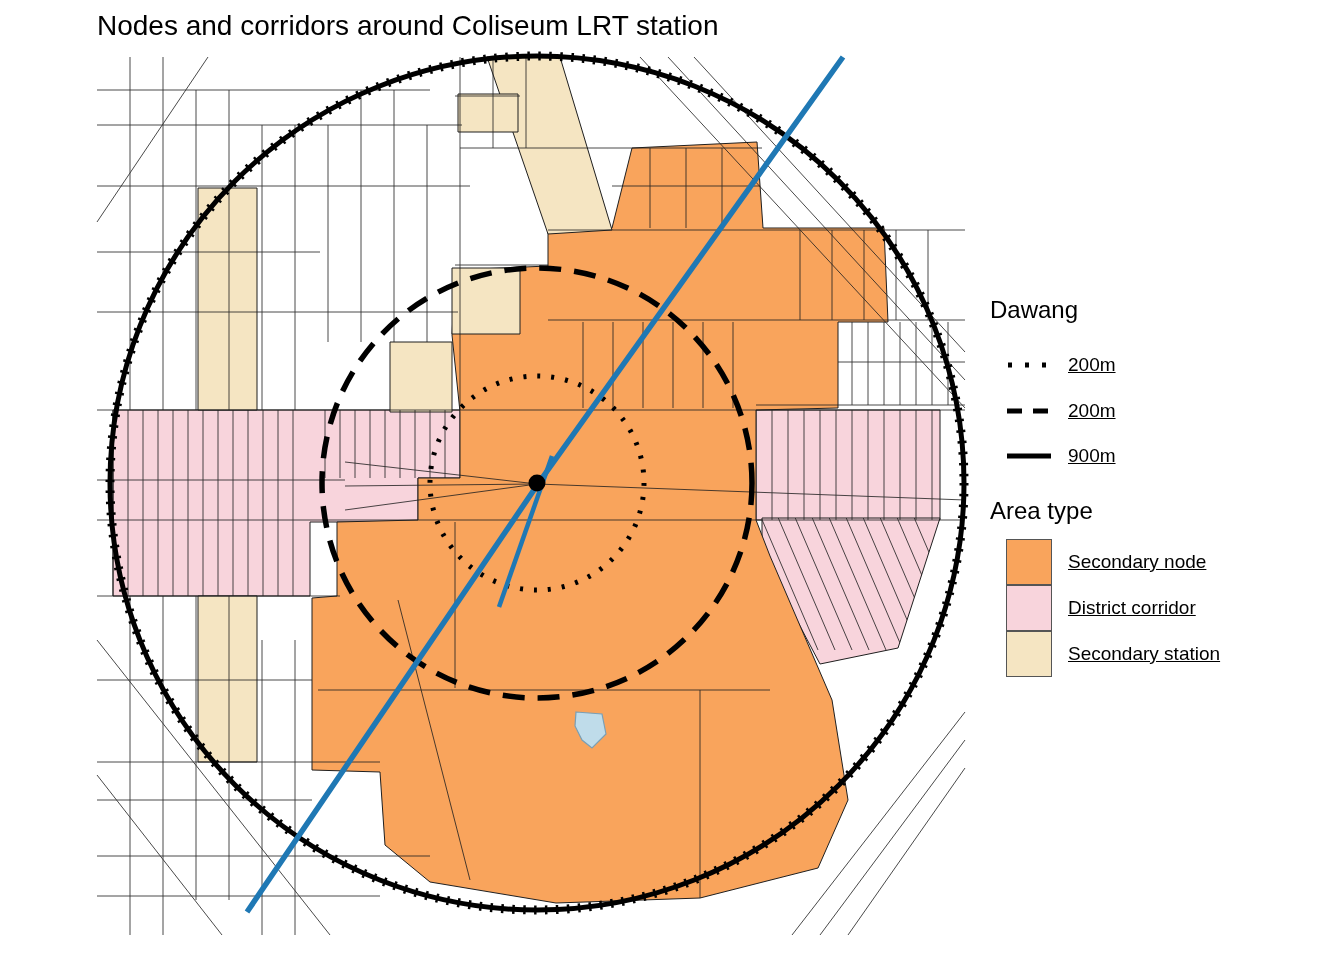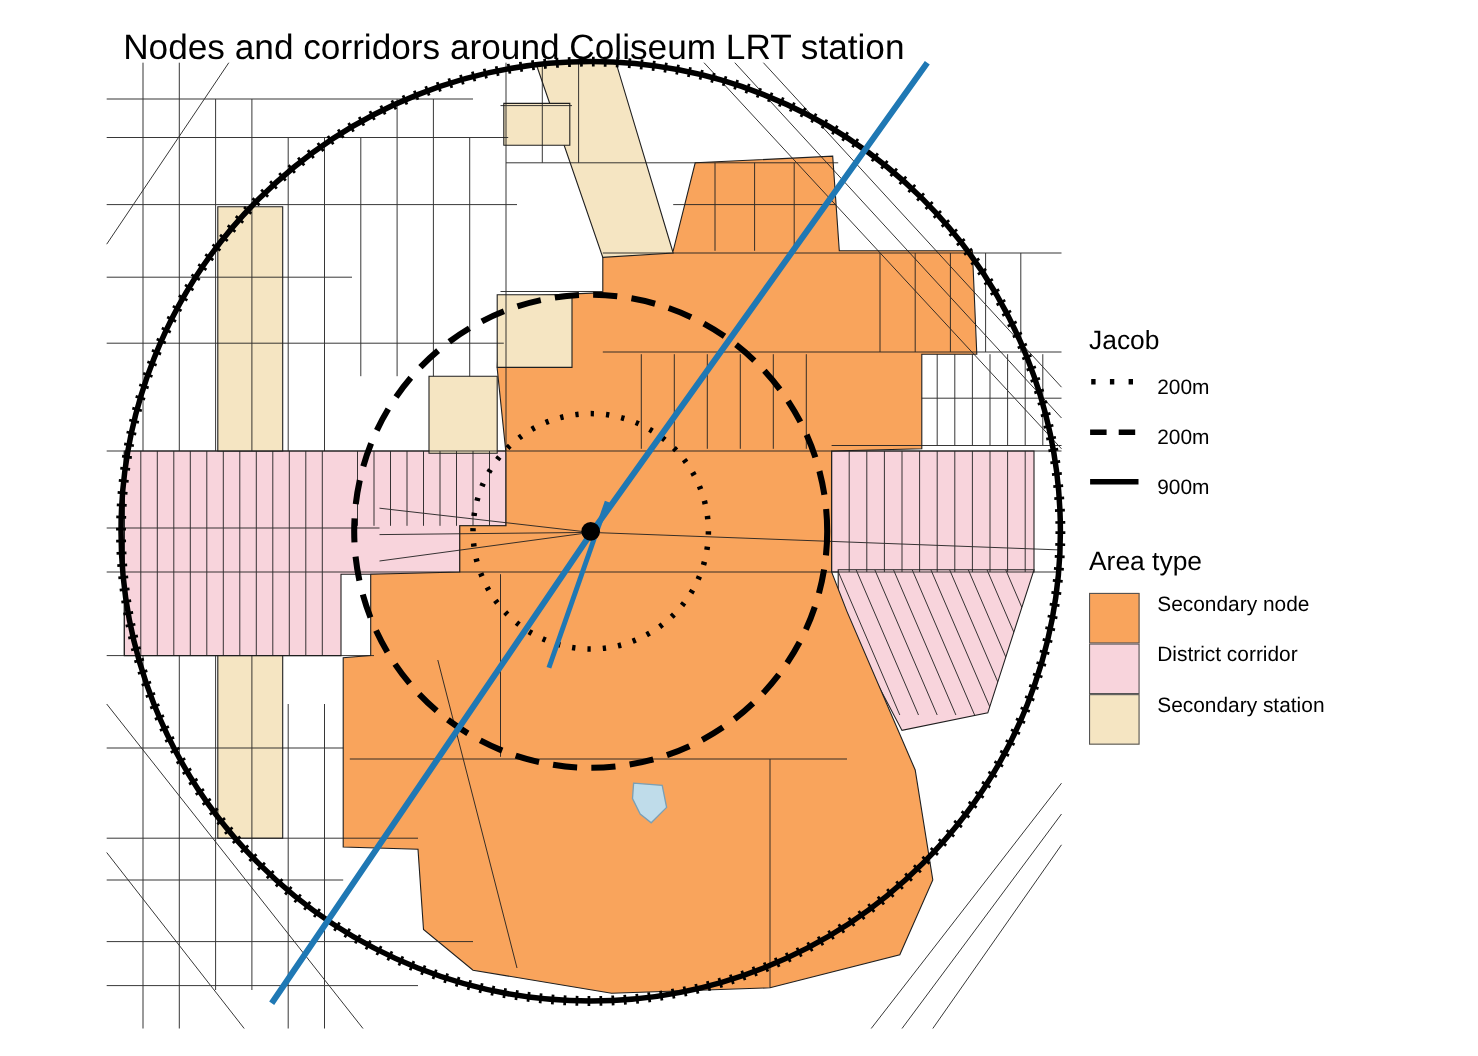--- a/index.html
+++ b/index.html
@@ -2,26 +2,26 @@
 <html><head>
 <meta charset="utf-8">
 <style>
   html,body{margin:0;padding:0;background:#ffffff;}
   #canvas{
     position:relative;width:1344px;height:960px;background:#ffffff;overflow:hidden;
     font-family:"Liberation Sans", sans-serif;color:#000;
   }
   #map-svg{position:absolute;left:0;top:0;width:1344px;height:960px;}
   #figure-title{
-    position:absolute;left:97px;top:10px;margin:15px;
-    font-size:32px;font-weight:400;letter-spacing:0;white-space:nowrap;
+    position:absolute;left:97px;top:10px;margin:0;
+    font-size:28px;font-weight:400;letter-spacing:0;white-space:nowrap;
   }
   .legend{position:absolute;left:990px;top:0;width:330px;}
   .legend-heading{position:absolute;left:0;font-size:24px;font-weight:400;white-space:nowrap;}
-  .legend-row{position:absolute;left:0;height:46px;display:flex;}
+  .legend-row{position:absolute;left:16px;height:46px;display:flex;align-items:center;text-decoration:underline;}
   .legend-row .key{flex:0 0 auto;}
   .legend-row .lbl{font-size:19px;margin-left:16px;white-space:nowrap;}
   .swatch{width:46px;height:46px;box-sizing:border-box;border:1px solid #555;flex:0 0 auto;}
   #caption{position:absolute;left:555px;top:930px;font-size:20px;white-space:nowrap;}
 </style>
 </head>
 <body>
 
 <div id="canvas">
 
@@ -73,21 +73,21 @@
       <path stroke-width="4.5" d="M552 456L499 607" stroke="#1F78B4"></path>
       <path stroke-width="5.5" d="M843 57L540 481L247 912" stroke="#1F78B4"></path>
     </g>
 
     <circle cx="537" cy="483" r="8.5" fill="#000"></circle>
   </svg>
 
   <h1 id="figure-title">Nodes and corridors around Coliseum LRT station</h1>
 
   <div class="legend">
-    <div class="legend-heading" style="top:296px">Jacob</div>
+    <div class="legend-heading" style="top:296px">Dawang</div>
 
     <div class="legend-row" style="top:342px">
       <svg class="key" width="46" height="10" viewBox="0 0 46 10">
         <line x1="2" y1="5" x2="46" y2="5" stroke="#000" stroke-width="5" stroke-dasharray="4 13"></line>
       </svg>
       <span class="lbl">200m</span>
     </div>
 
     <div class="legend-row" style="top:388px">
       <svg class="key" width="46" height="10" viewBox="0 0 46 10">

